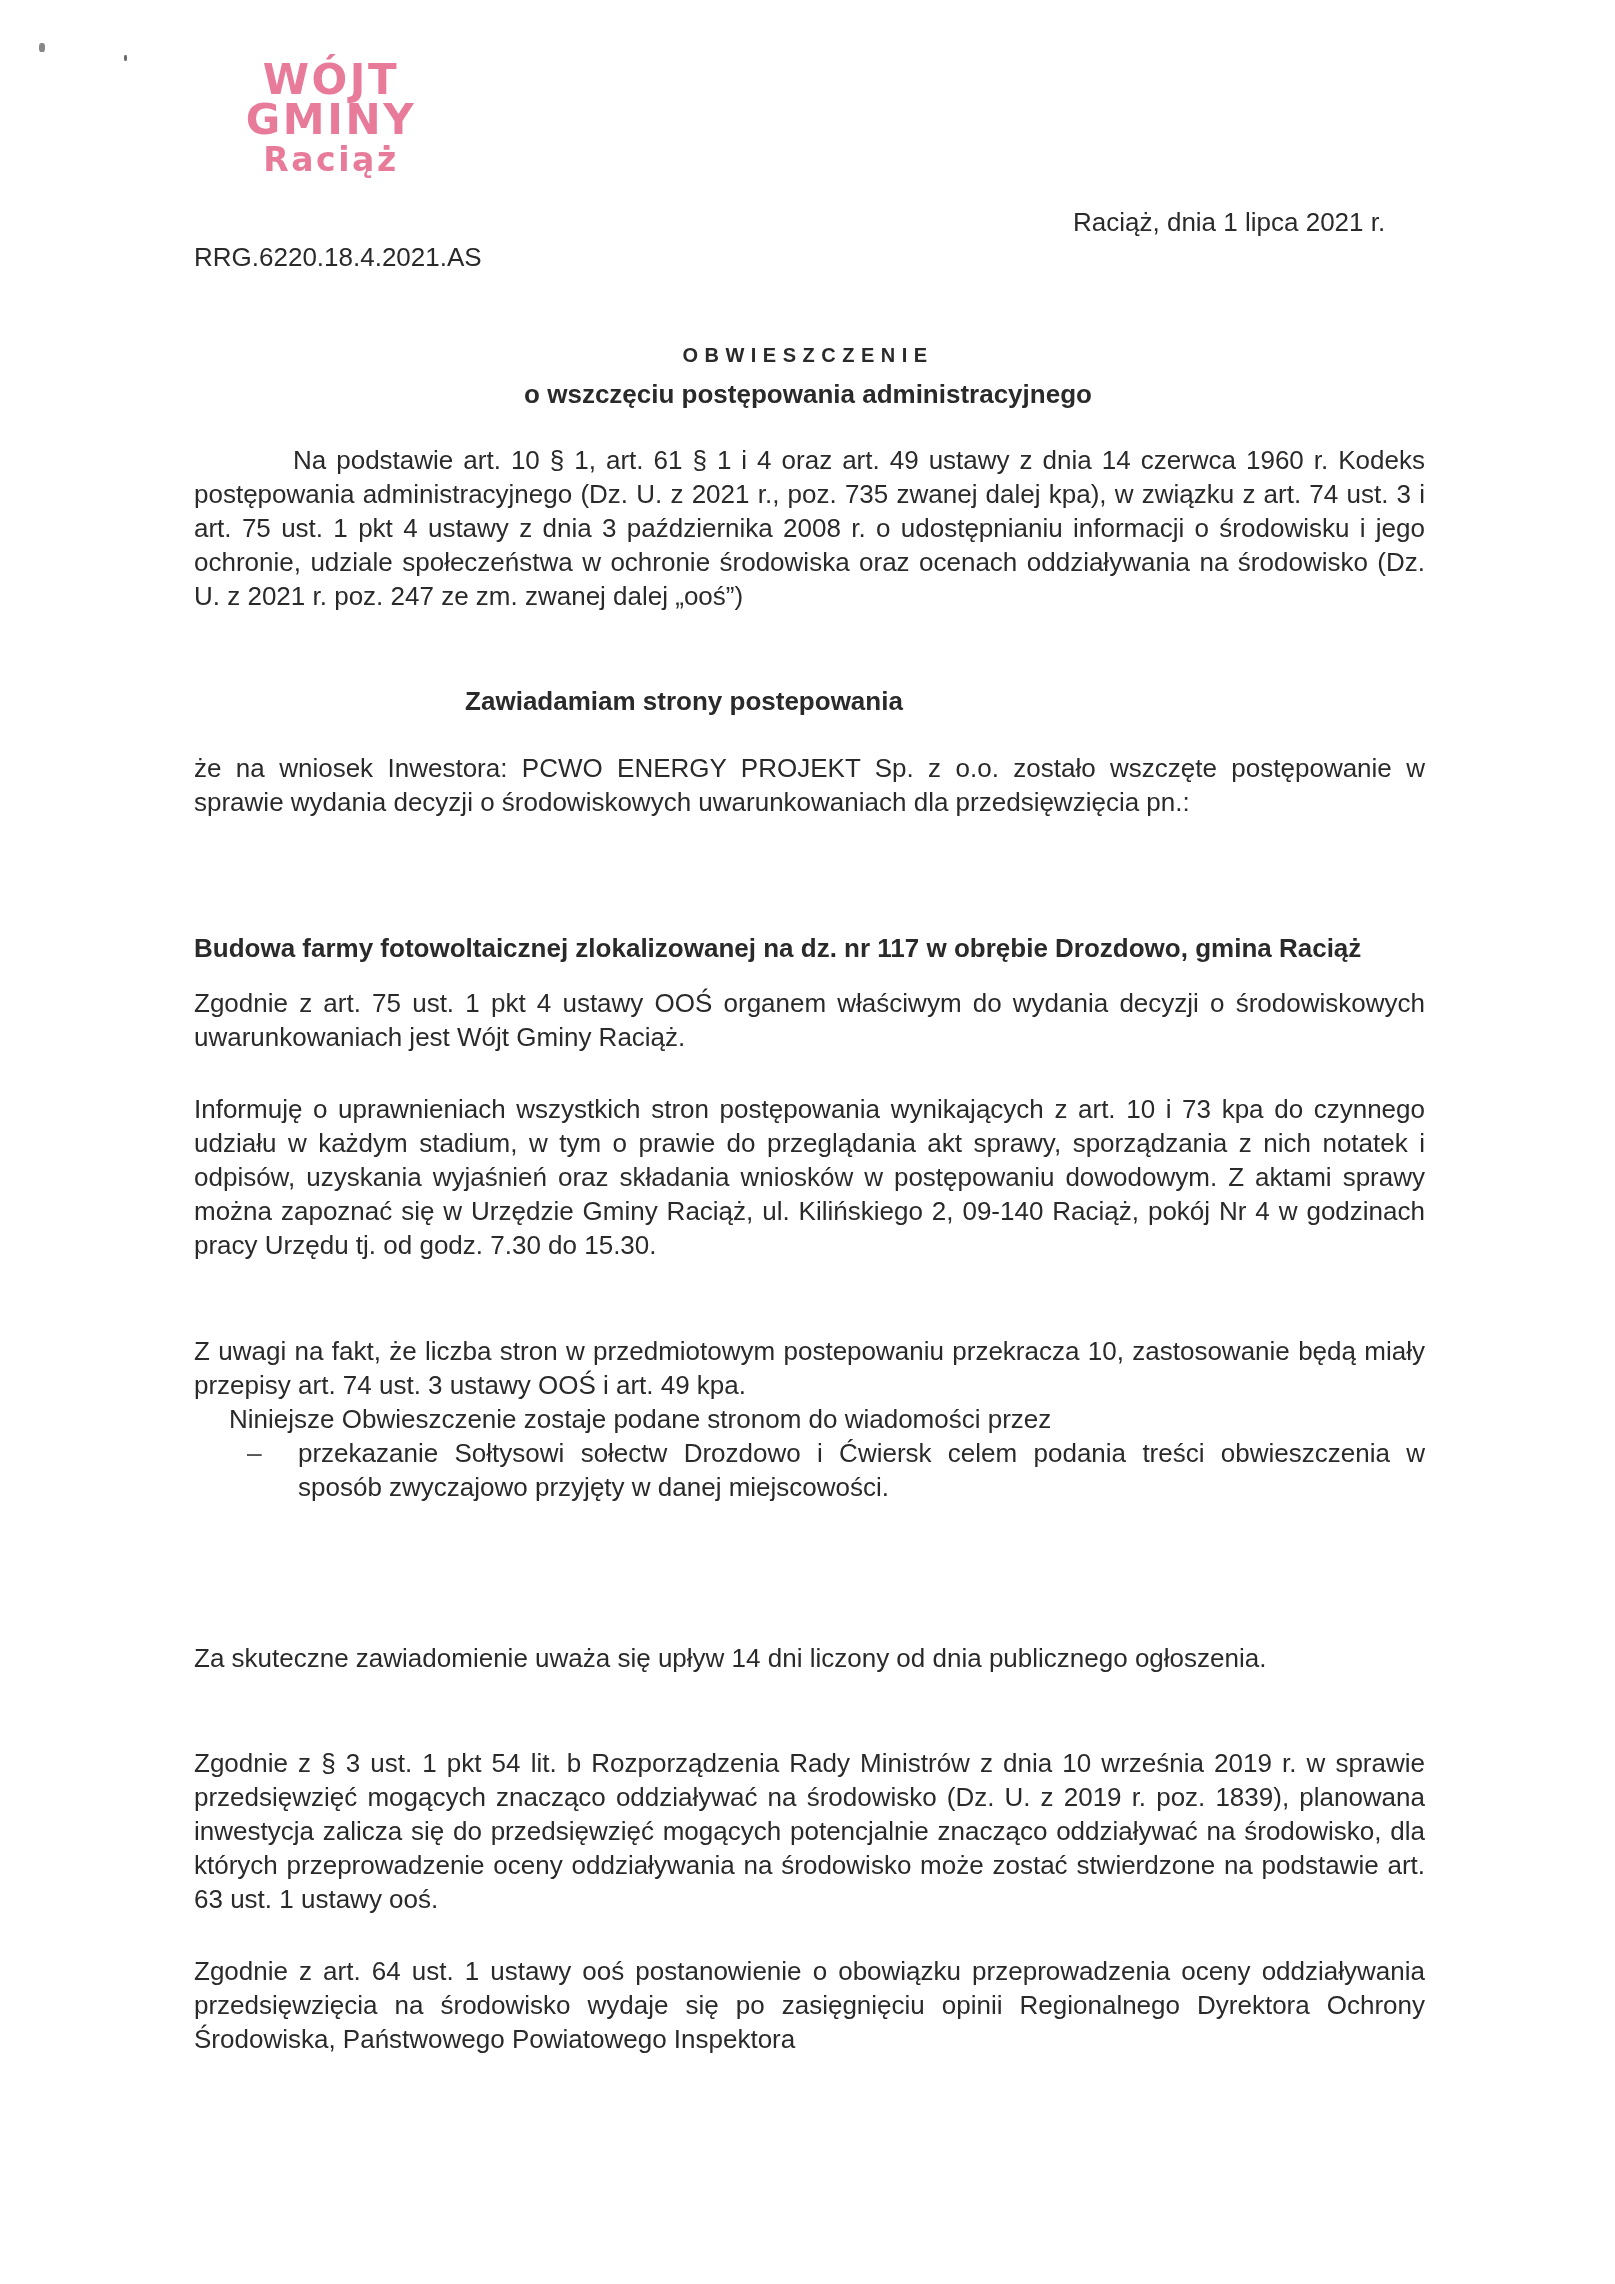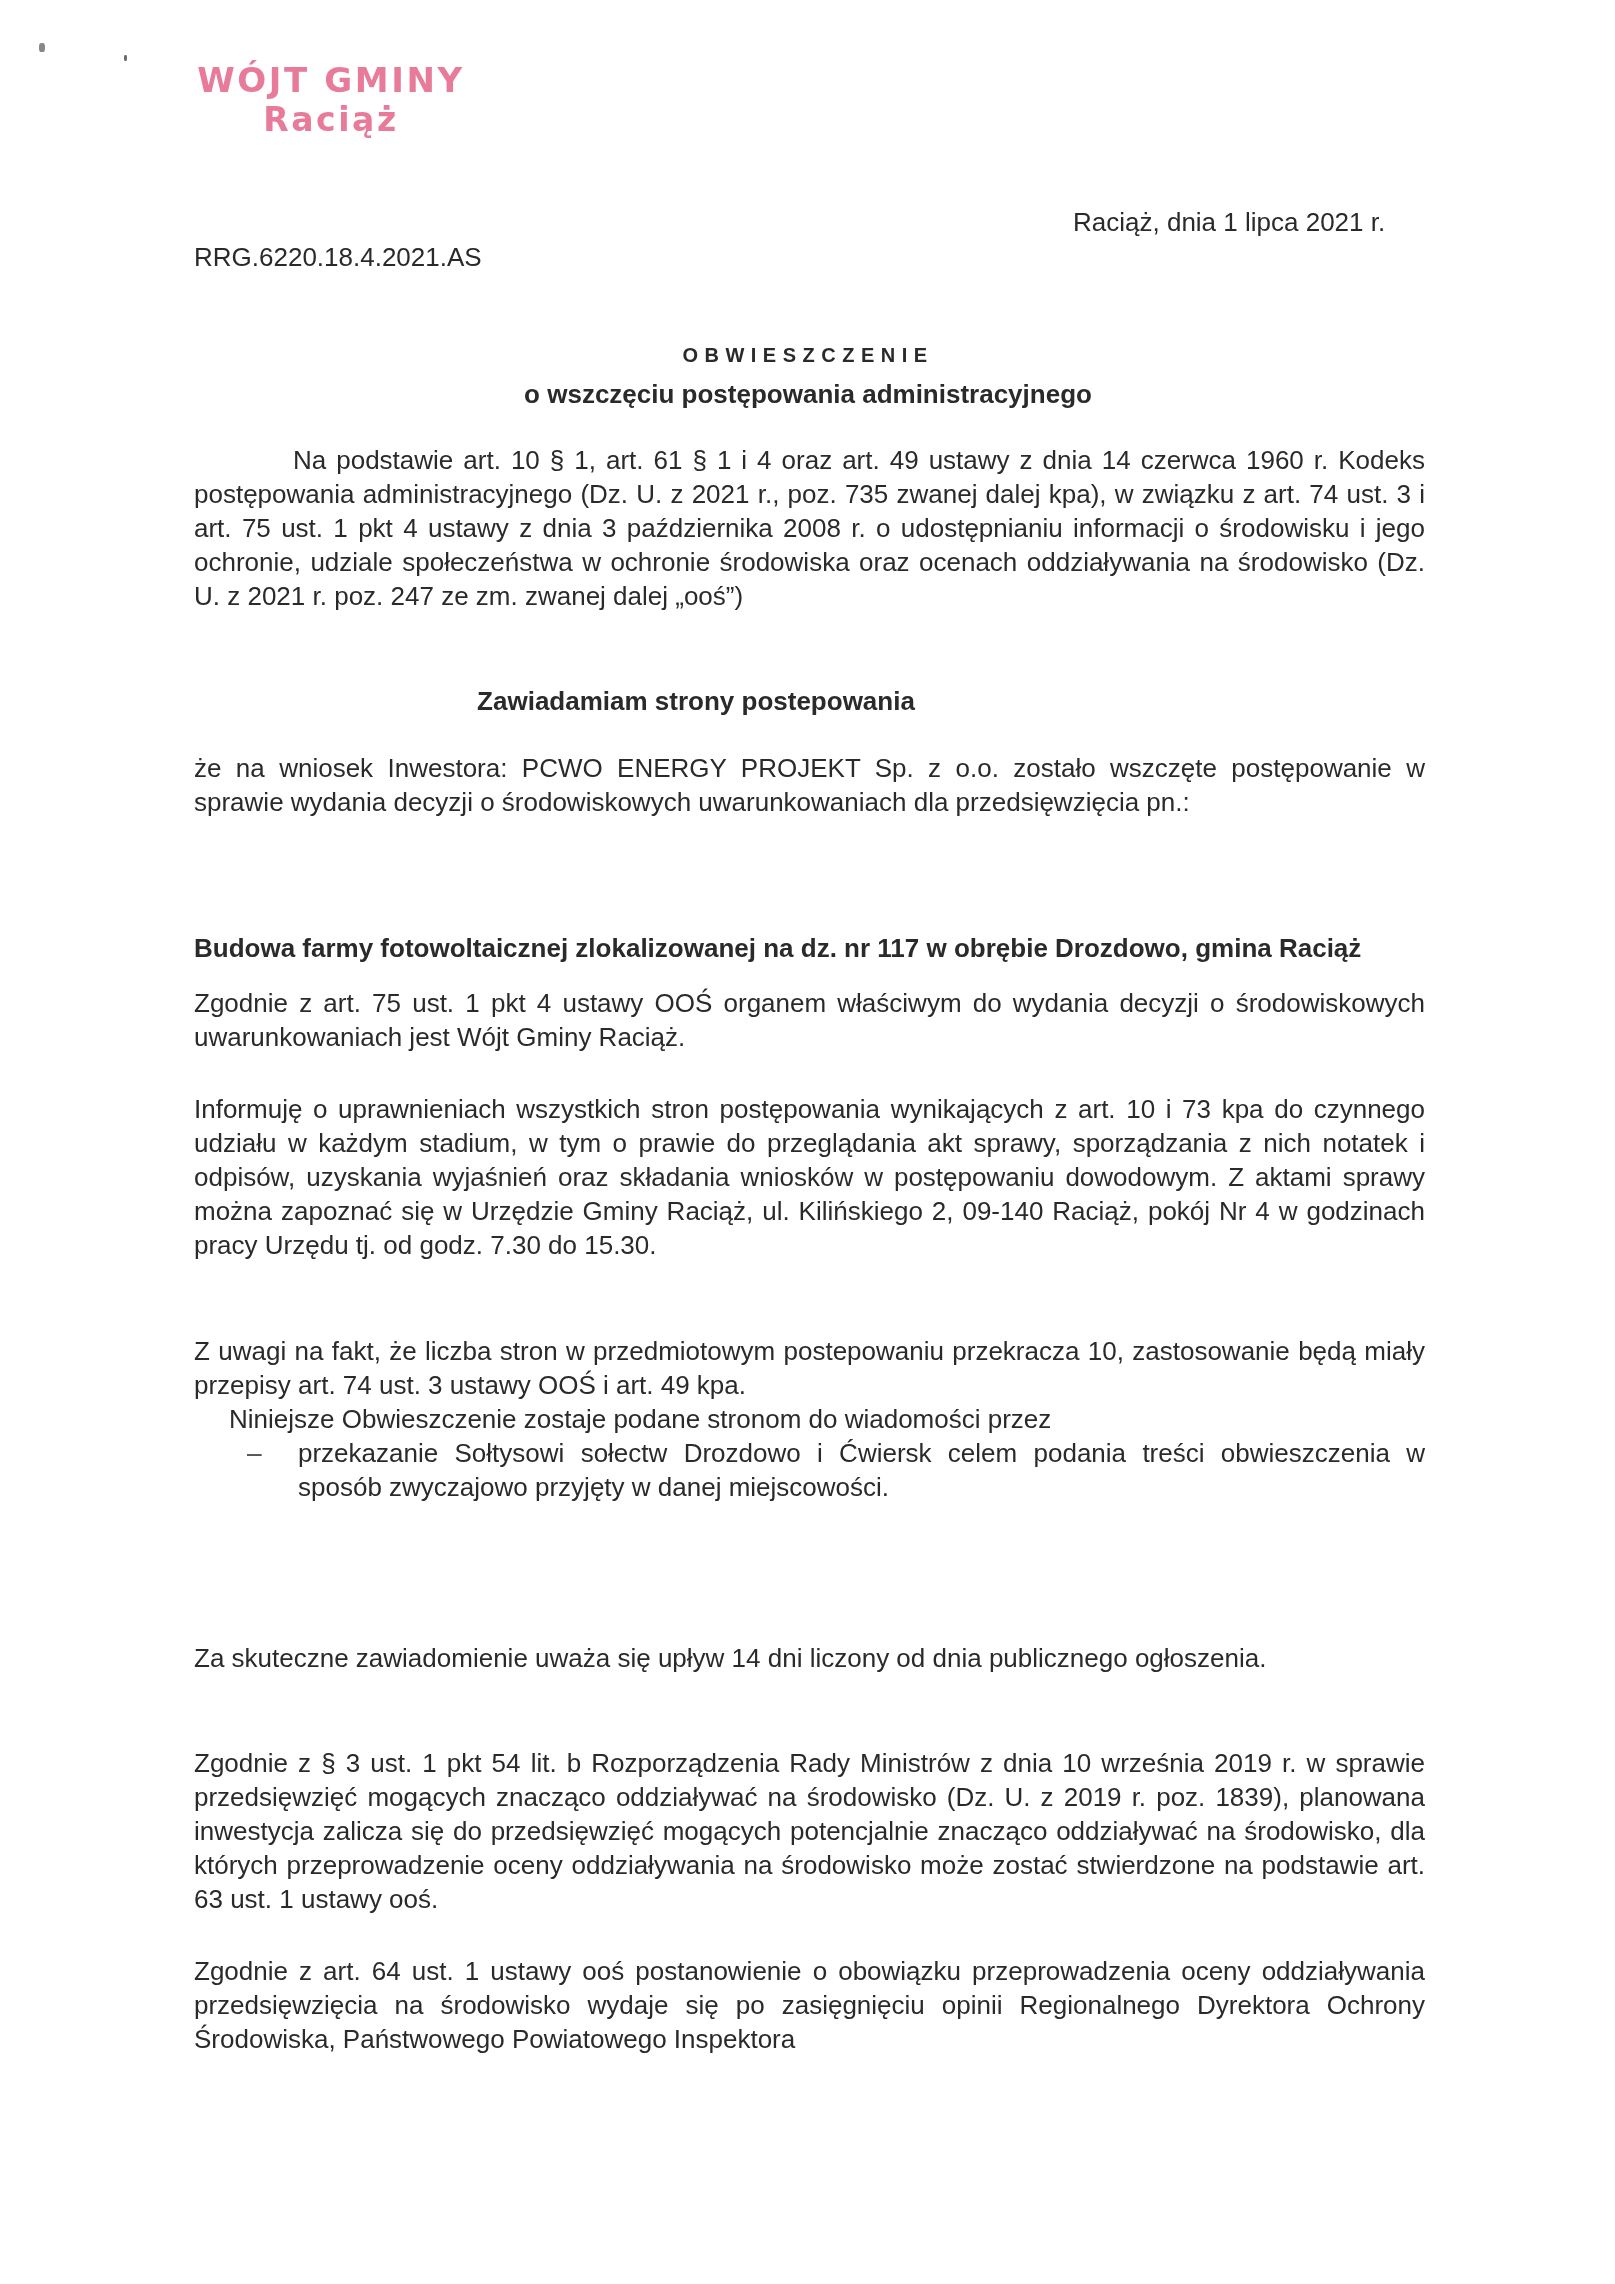--- a/index.html
+++ b/index.html
@@ -1,33 +1,33 @@
 <!DOCTYPE html>
 <html style="font-size:10.4px"><head>
 <meta charset="utf-8">
 <style>
   html, body { margin: 0; padding: 0; background: #ffffff; }
   body { width: 1616px; height: 2284px; position: relative; overflow: hidden;
          font-family: "Liberation Sans", sans-serif; color: #2a2a2a; }
   .scan-mark { position: absolute; background: #6a6a6a; border-radius: 40%; }
   .stamp { position: absolute; left: 194px; top: 60px; width: 274px; text-align: center;
            color: #e87a9a; font-family: "DejaVu Sans", sans-serif; font-weight: bold; }
-  .stamp .l1 { font-size: 34px; letter-spacing: 2.6px; line-height: 40px; }
+  .stamp .l1 { font-size: 42px; letter-spacing: 2.6px; line-height: 40px; }
   .stamp .l2 { font-size: 33px; letter-spacing: 2.6px; line-height: 40px; }
   .abs { position: absolute; }
   .ref { left: 194px; top: 242px; font-size: 26px; }
   .date { left: 1073px; top: 207px; font-size: 26px; }
   .title { left: 0; width: 1616px; text-align: center; top: 344px; font-size: 20px;
            font-weight: bold; letter-spacing: 6.5px; }
   .subtitle { left: 0; width: 1616px; text-align: center; top: 379px; font-size: 26px; font-weight: bold; }
   .para { position: absolute; left: 194px; width: 1231px; font-size: 26px; line-height: 34px;
           text-align: justify; margin: 0; }
   .para.indent { text-indent: 99px; }
   .para.bold { font-weight: bold; margin-top: 48px; }
-  .center-bold { position: absolute; left: 16px; width: 1360px; text-align: center; font-size: 26px; font-weight: bold; }
+  .center-bold { position: absolute; left: 4px; width: 1360px; text-align: center; font-size: 26px; font-weight: bold; }
   .list { position: absolute; left: 194px; width: 1231px; margin: 0; padding: 0; list-style: none; font-size: 26px; line-height: 34px; }
   .list li { position: relative; padding-left: 104px; text-align: justify; }
   .list .dash { position: absolute; left: 53px; top: 0; color: #555; }
 </style>
 </head>
 <body>
 
 <div class="scan-mark" style="left:39px;top:43px;width:5.9px;height:9px;background:#888;"></div>
 <div class="scan-mark" style="left:124px;top:55px;width:2.6px;height:5.9px;"></div>
 

